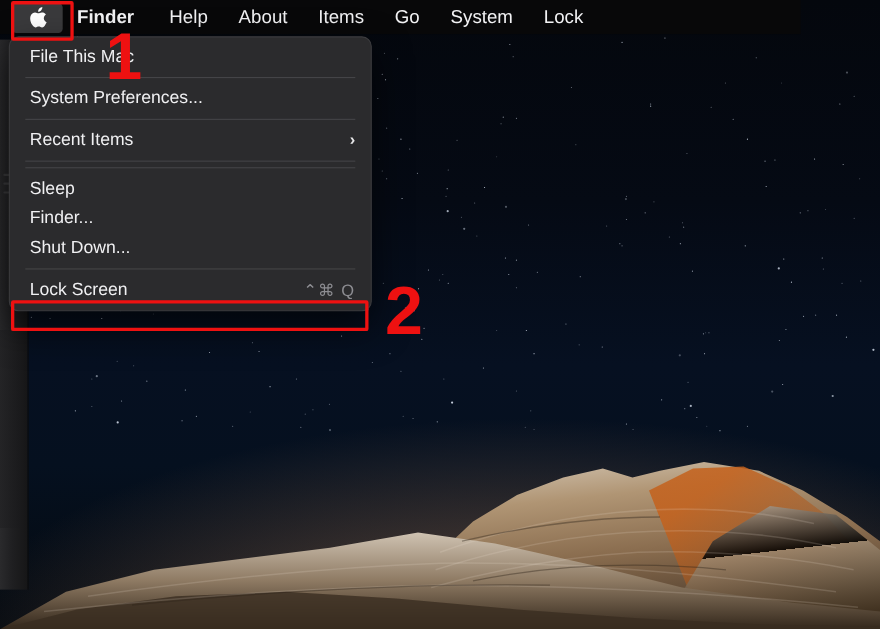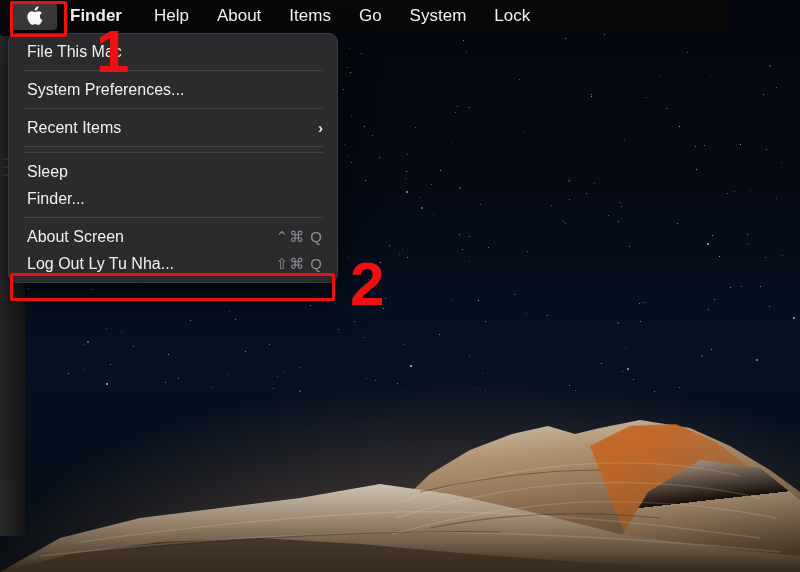--- a/index.html
+++ b/index.html
@@ -421,31 +421,30 @@
       <div class="sep"></div>
       <div class="sep"></div>
       <div class="mi">
         <span class="label">Sleep</span>
         <span class="spacer"></span>
       </div>
       <div class="mi">
         <span class="label">Finder...</span>
         <span class="spacer"></span>
       </div>
+      <div class="mi">
+        <span class="label">Shut Down...</span>
+        <span class="spacer"></span>
+      </div>
       <div class="sep"></div>
       <div class="mi">
-        <span class="label">About Screen</span>
+        <span class="label">Lock Screen</span>
         <span class="spacer"></span>
         <span class="shortcut">⌃⌘ Q</span>
       </div>
-      <div class="mi">
-        <span class="label">Log Out Ly Tu Nha...</span>
-        <span class="spacer"></span>
-        <span class="shortcut">⇧⌘ Q</span>
-      </div>
     </div>
 
   <div class="anno-box" style="left:10px; top:1px; width:57px; height:36px;"></div>
 
   <div class="anno-num" style="left:96px; top:22px; font-size:60px;">1</div>
 
   <div class="anno-box" style="left:10px; top:273px; width:325px; height:28px;"></div>
 
   <div class="anno-num" style="left:350px; top:253px; font-size:62px;">2</div>
 

